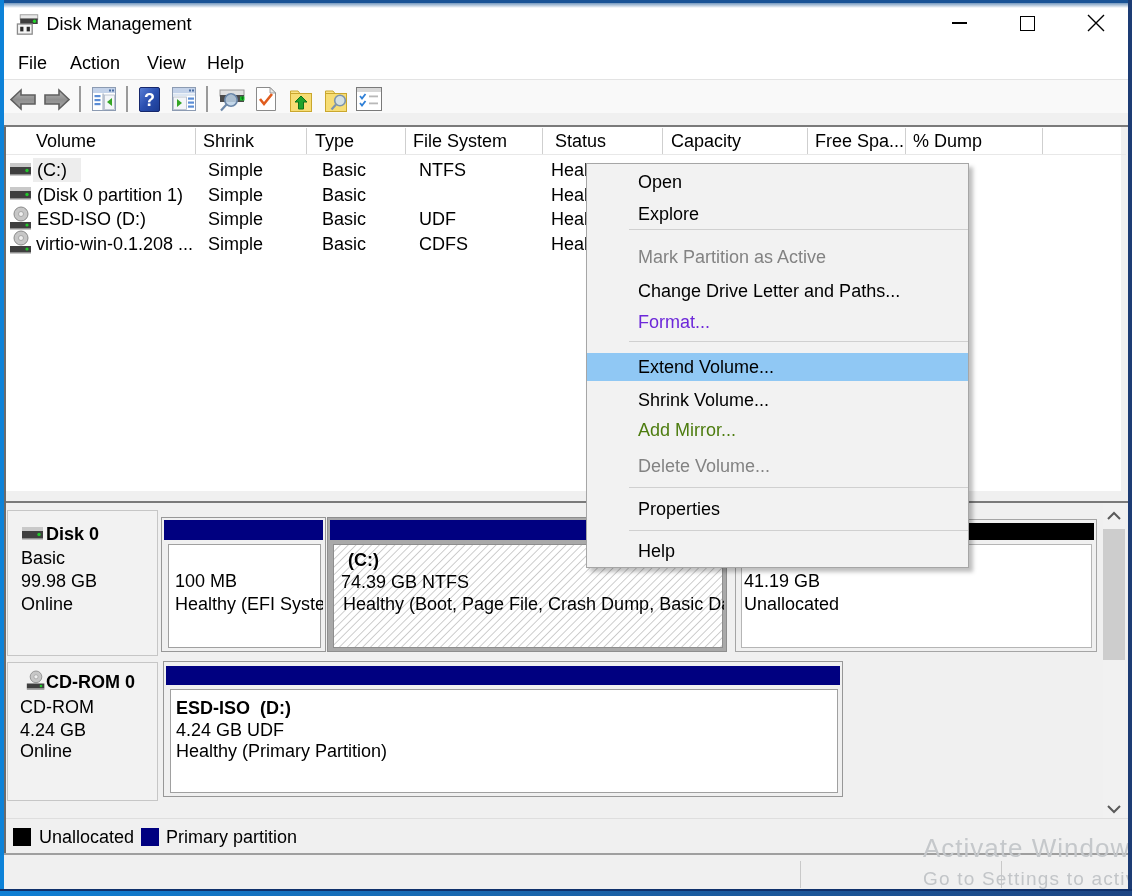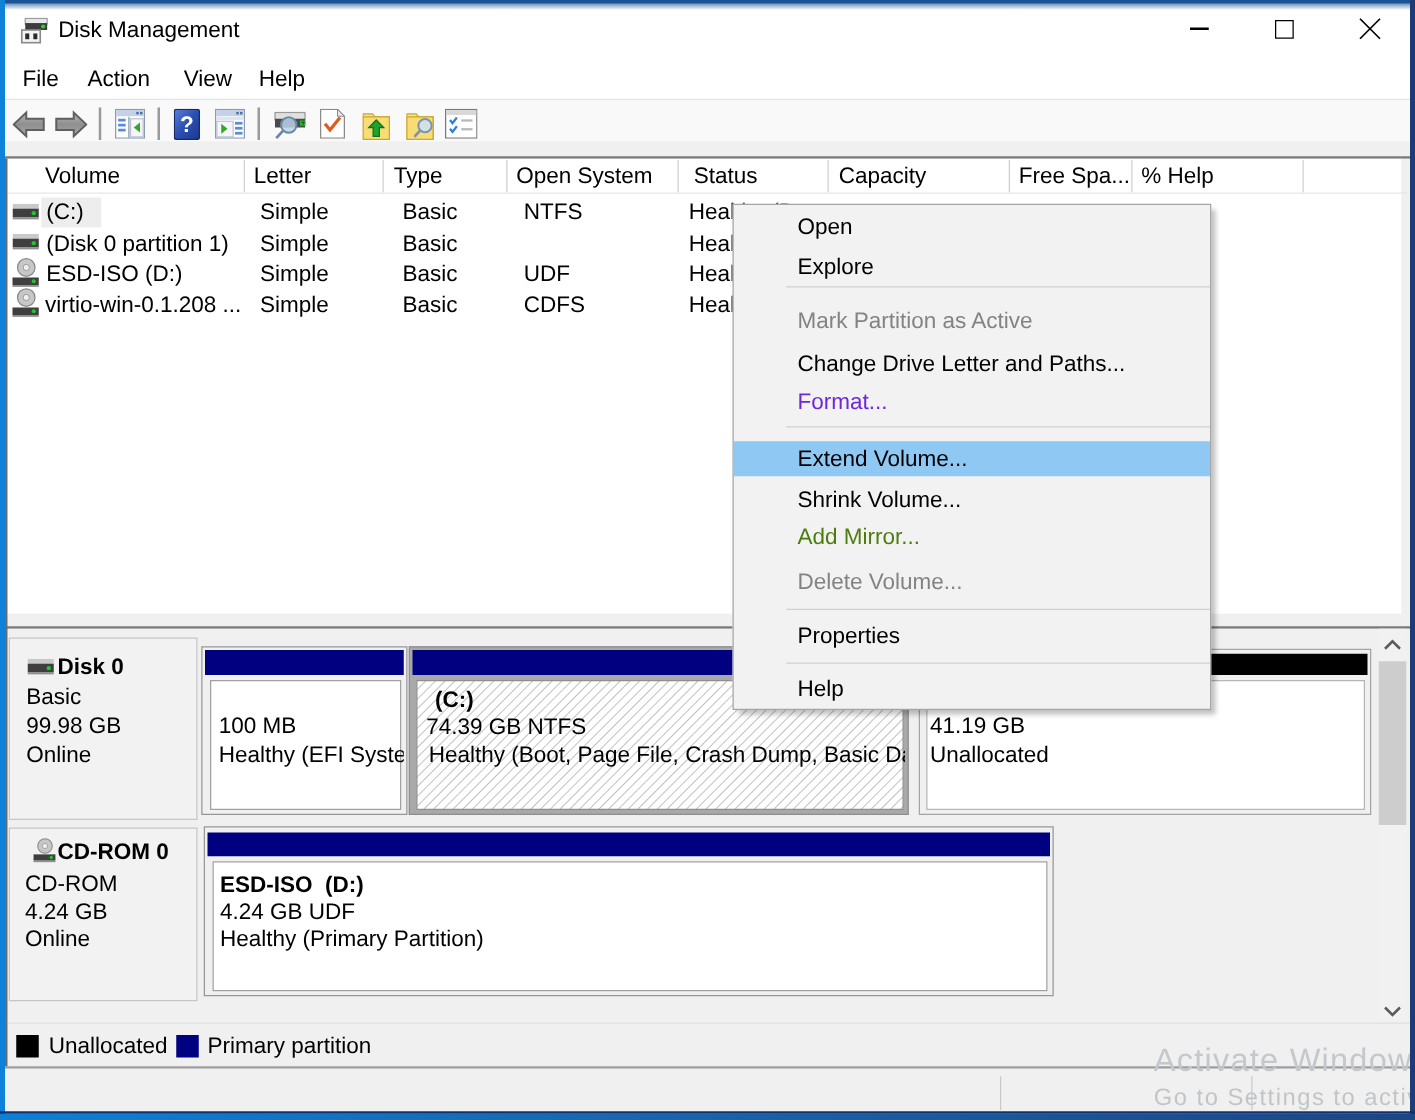--- a/index.html
+++ b/index.html
@@ -143,27 +143,27 @@
 <div class="abs" style="left:79px;top:86px;width:1.5px;height:26px;background:#9a9a9a;"></div>
 <div class="abs" style="left:126px;top:86px;width:1.5px;height:26px;background:#9a9a9a;"></div>
 <div class="abs" style="left:206px;top:86px;width:1.5px;height:26px;background:#9a9a9a;"></div>
 
 <div class="abs" style="left:4px;top:125px;width:1124px;height:2px;background:#7a7a7a;"></div>
 <div class="abs" style="left:6px;top:127px;width:1115px;height:364px;background:#fff;"></div>
 <div class="abs" style="left:1121px;top:127px;width:8px;height:376px;background:#f0f0f0;"></div>
 
 <div id="hdr">
   <div class="tc" style="left:12px;top:141px;margin-left:24px;">Volume</div>
-  <div class="tc" style="left:203px;top:141px;">Letter</div>
+  <div class="tc" style="left:203px;top:141px;">Shrink</div>
   <div class="tc" style="left:315px;top:141px;">Type</div>
-  <div class="tc" style="left:413px;top:141px;">Open System</div>
+  <div class="tc" style="left:413px;top:141px;">File System</div>
   <div class="tc" style="left:555px;top:141px;">Status</div>
   <div class="tc" style="left:671px;top:141px;">Capacity</div>
   <div class="tc" style="left:815px;top:141px;">Free Spa...</div>
-  <div class="tc" style="left:913px;top:141px;">% Help</div>
+  <div class="tc" style="left:913px;top:141px;">% Dump</div>
   <div class="abs" style="left:195px;top:128px;width:1px;height:26px;background:#cfcfcf;"></div>
   <div class="abs" style="left:306px;top:128px;width:1px;height:26px;background:#cfcfcf;"></div>
   <div class="abs" style="left:405px;top:128px;width:1px;height:26px;background:#cfcfcf;"></div>
   <div class="abs" style="left:542px;top:128px;width:1px;height:26px;background:#cfcfcf;"></div>
   <div class="abs" style="left:662px;top:128px;width:1px;height:26px;background:#cfcfcf;"></div>
   <div class="abs" style="left:807px;top:128px;width:1px;height:26px;background:#cfcfcf;"></div>
   <div class="abs" style="left:905px;top:128px;width:1px;height:26px;background:#cfcfcf;"></div>
   <div class="abs" style="left:1042px;top:128px;width:1px;height:26px;background:#cfcfcf;"></div>
   <div class="abs" style="left:6px;top:154px;width:1120px;height:1px;background:#e8e8e8;"></div>
 </div>

